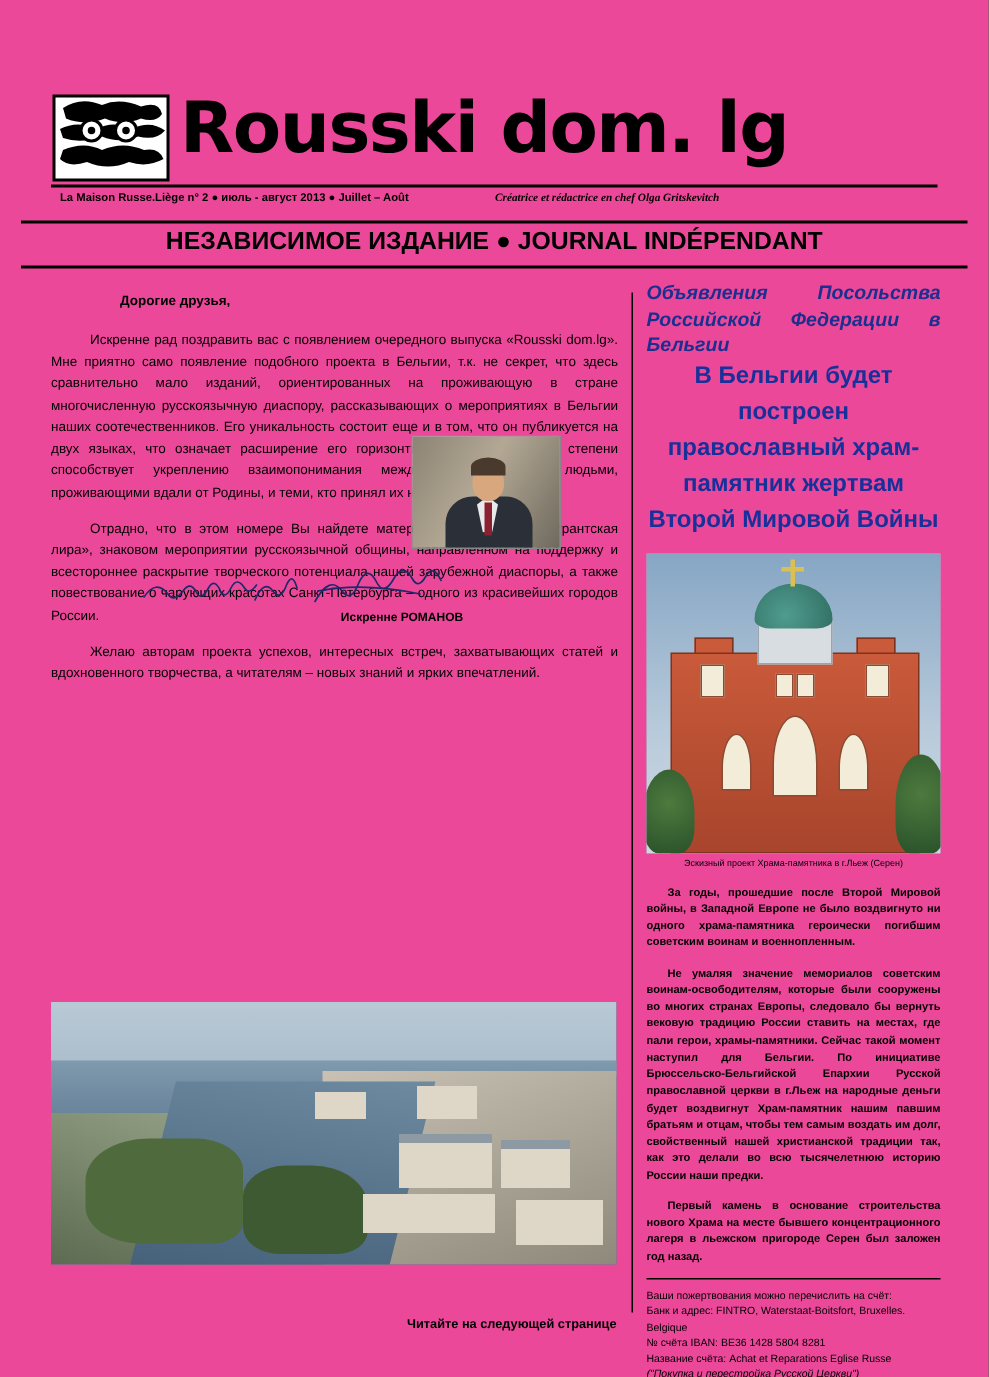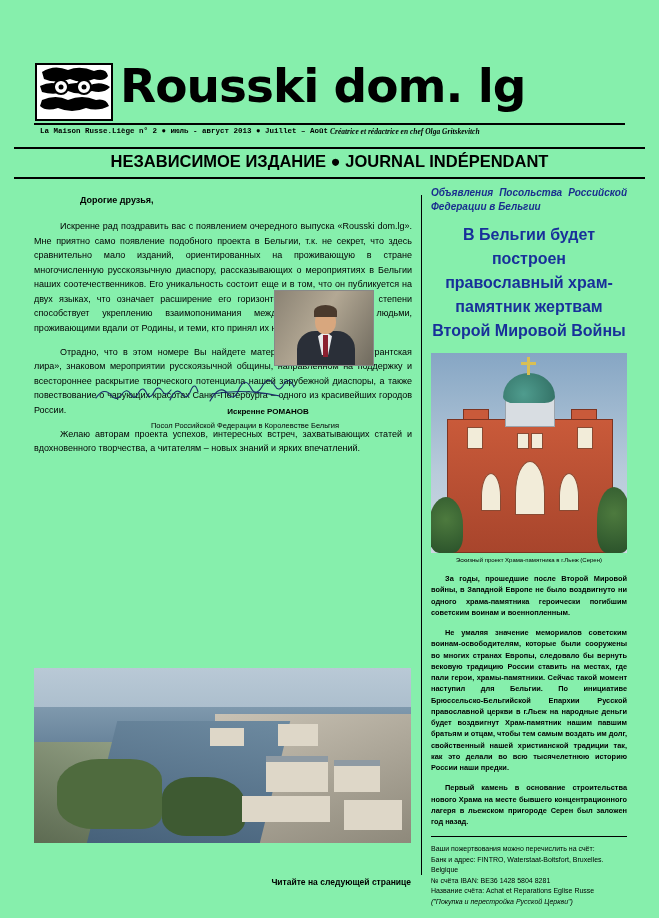--- a/index.html
+++ b/index.html
@@ -4,21 +4,21 @@
 <style>
   html, body {
     margin: 0;
     padding: 0;
     background: #6b6b6b;
   }
   .page {
     position: relative;
     width: 659px;
     height: 918px;
-    background: #86efac;
+    background: #ec4899;
     overflow: hidden;
     font-family: "Liberation Sans", sans-serif;
     color: #000;
   }
 
   
   .masthead {
     position: absolute;
     left: 0; top: 0;
     width: 659px;
@@ -42,21 +42,21 @@
     position: absolute;
     left: 34px; top: 123px;
     width: 591px; height: 2px;
     background: #000;
   }
   .masthead-sub-left {
     position: absolute;
     left: 40px; top: 127px;
     font-size: 7.5px;
     font-weight: bold;
-    font-family: Liberation Mono, monospace;
+    font-family: Liberation Sans, sans-serif;
   }
   .masthead-sub-right {
     position: absolute;
     left: 330px; top: 127px;
     font-size: 7.5px;
     font-weight: bold;
     font-style: italic;
     font-family: "Liberation Serif", serif;
   }
 
@@ -252,27 +252,26 @@
     background: #000;
   }
 
   
   .right-col {
     position: absolute;
     left: 431px; top: 186px;
     width: 196px;
   }
   .embassy-note {
-    font-size: 10px;
+    font-size: 13px;
     font-weight: bold;
     font-style: italic;
     color: #1a2f8f;
     line-height: 1.35;
     text-align: justify;
-    margin-bottom: 10px;
   }
   .right-headline {
     font-size: 16px;
     font-weight: bold;
     color: #18309a;
     text-align: center;
     line-height: 1.5;
     margin-bottom: 10px;
   }
 
@@ -428,21 +427,20 @@
     <svg width="230" height="26" viewBox="0 0 230 26">
       <g fill="none" stroke="#1a2a6b" stroke-width="1.1" stroke-linecap="round">
         <path d="M4 18 q8 -12 16 -2 q4 6 10 -2 q5 -7 9 1 q3 6 8 -3 q4 -7 8 2 q3 6 7 -2 q4 -8 9 0 q3 5 8 -2"></path>
         <path d="M78 20 q6 -14 12 -6 q5 7 9 -4 q4 -9 7 2"></path>
         <path d="M118 21 q10 -18 18 -7 q6 8 11 -5 q6 -13 12 -1 q5 10 12 -3 q6 -10 12 1 q4 7 9 -2 q5 -8 10 3"></path>
         <path d="M120 14 q30 -6 68 2"></path>
       </g>
     </svg>
   </div>
   <div class="sig-caption">Искренне РОМАНОВ</div>
-  <div class="sig-caption2">Посол Российской Федерации в Королевстве Бельгия</div>
 
   <div class="city-photo">
     <div class="sky"></div>
     <div class="water-top"></div>
     <div class="land-right"></div>
     <div class="land-left"></div>
     <div class="river"></div>
     <div class="green1"></div>
     <div class="green2"></div>
     <div class="bldg" style="left:232px; top:92px; width:62px; height:32px;"></div>

